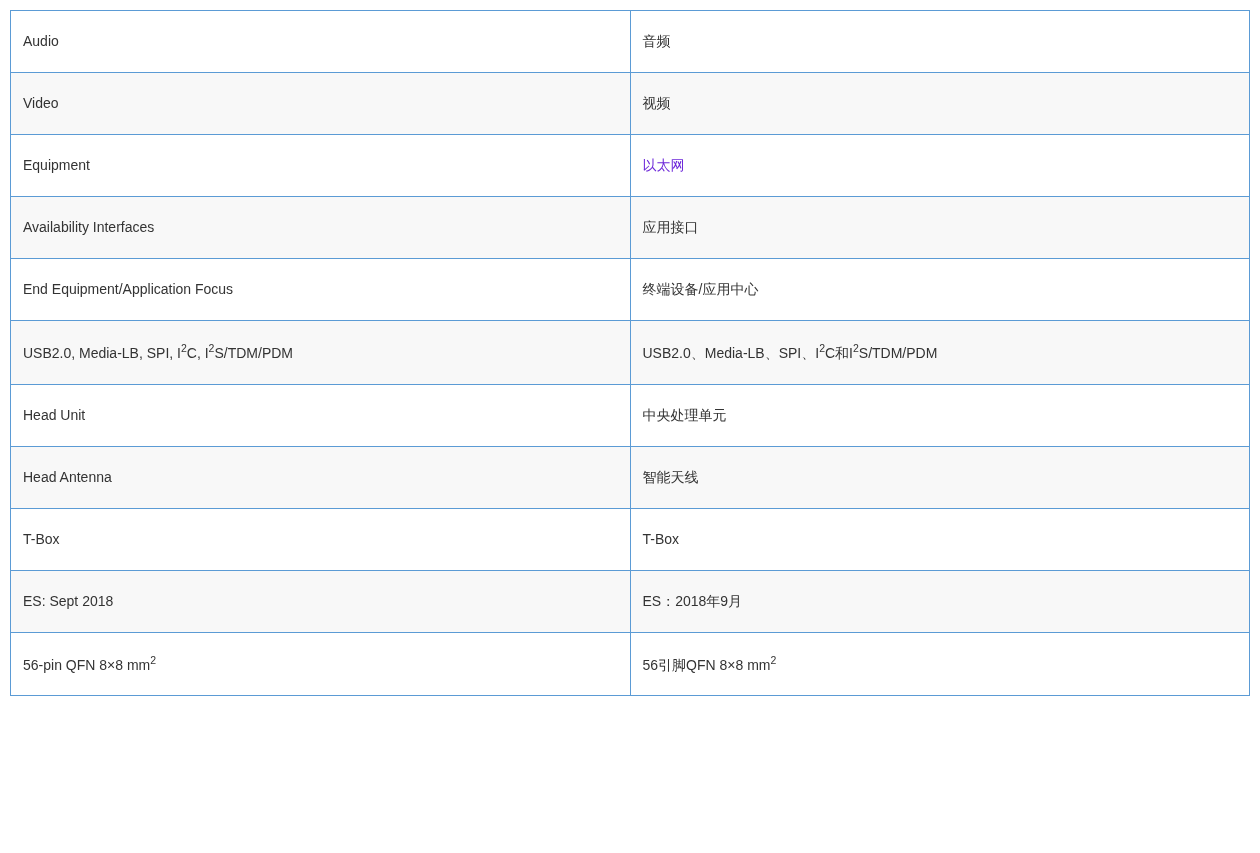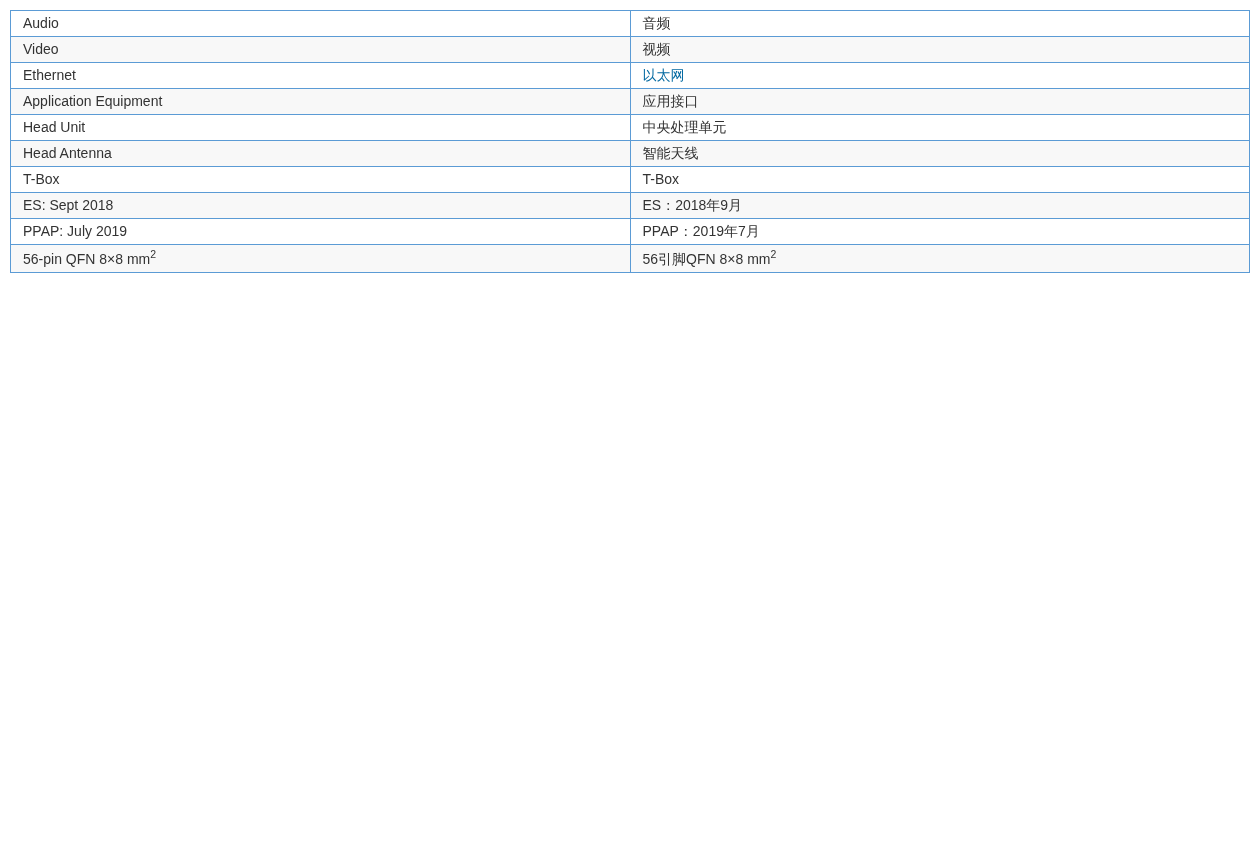--- a/index.html
+++ b/index.html
@@ -17,21 +17,21 @@
     }
 
     .table-container {
       width: 100%;
       border-collapse: collapse;
       border: 1px solid #5b9bd5;
     }
 
     .table-container td {
       border: 1px solid #5b9bd5;
-      padding: 2px 12px;
+      padding: 20px 12px;
       vertical-align: middle;
       line-height: 1.5;
     }
 
     .table-container tr:nth-child(odd) td {
       background-color: #ffffff;
     }
 
     .table-container tr:nth-child(even) td {
       background-color: #f8f8f8;
@@ -41,21 +41,21 @@
       width: 50%;
       color: #333;
     }
 
     .col-right {
       width: 50%;
       color: #333;
     }
 
     .ethernet-link {
-      color: #0369a1;
+      color: #6d28d9;
       text-decoration: none;
     }
 
     sup {
       font-size: 0.75em;
       vertical-align: super;
     }
   </style>
 </head>
 <body>
@@ -64,45 +64,49 @@
   <tbody id="table-body">
   <tr>
         <td class="col-left">Audio</td>
         <td class="col-right">音频</td>
       </tr>
       <tr>
         <td class="col-left">Video</td>
         <td class="col-right">视频</td>
       </tr>
       <tr>
-        <td class="col-left">Ethernet</td>
+        <td class="col-left">Equipment</td>
         <td class="col-right"><a class="ethernet-link" href="#">以太网</a></td>
       </tr>
       <tr>
-        <td class="col-left">Application Equipment</td>
+        <td class="col-left">Availability Interfaces</td>
         <td class="col-right">应用接口</td>
+      </tr>
+      <tr>
+        <td class="col-left">End Equipment/Application Focus</td>
+        <td class="col-right">终端设备/应用中心</td>
+      </tr>
+      <tr>
+        <td class="col-left">USB2.0, Media-LB, SPI, I<sup>2</sup>C, I<sup>2</sup>S/TDM/PDM</td>
+        <td class="col-right">USB2.0、Media-LB、SPI、I<sup>2</sup>C和I<sup>2</sup>S/TDM/PDM</td>
       </tr>
       <tr>
         <td class="col-left">Head Unit</td>
         <td class="col-right">中央处理单元</td>
       </tr>
       <tr>
         <td class="col-left">Head Antenna</td>
         <td class="col-right">智能天线</td>
       </tr>
       <tr>
         <td class="col-left">T-Box</td>
         <td class="col-right">T-Box</td>
       </tr>
       <tr>
         <td class="col-left">ES: Sept 2018</td>
         <td class="col-right">ES：2018年9月</td>
       </tr>
       <tr>
-        <td class="col-left">PPAP: July 2019</td>
-        <td class="col-right">PPAP：2019年7月</td>
-      </tr>
-      <tr>
         <td class="col-left">56-pin QFN 8×8 mm<sup>2</sup></td>
         <td class="col-right">56引脚QFN 8×8 mm<sup>2</sup></td>
       </tr>
     </tbody>
 </table>
 
 </body></html>

